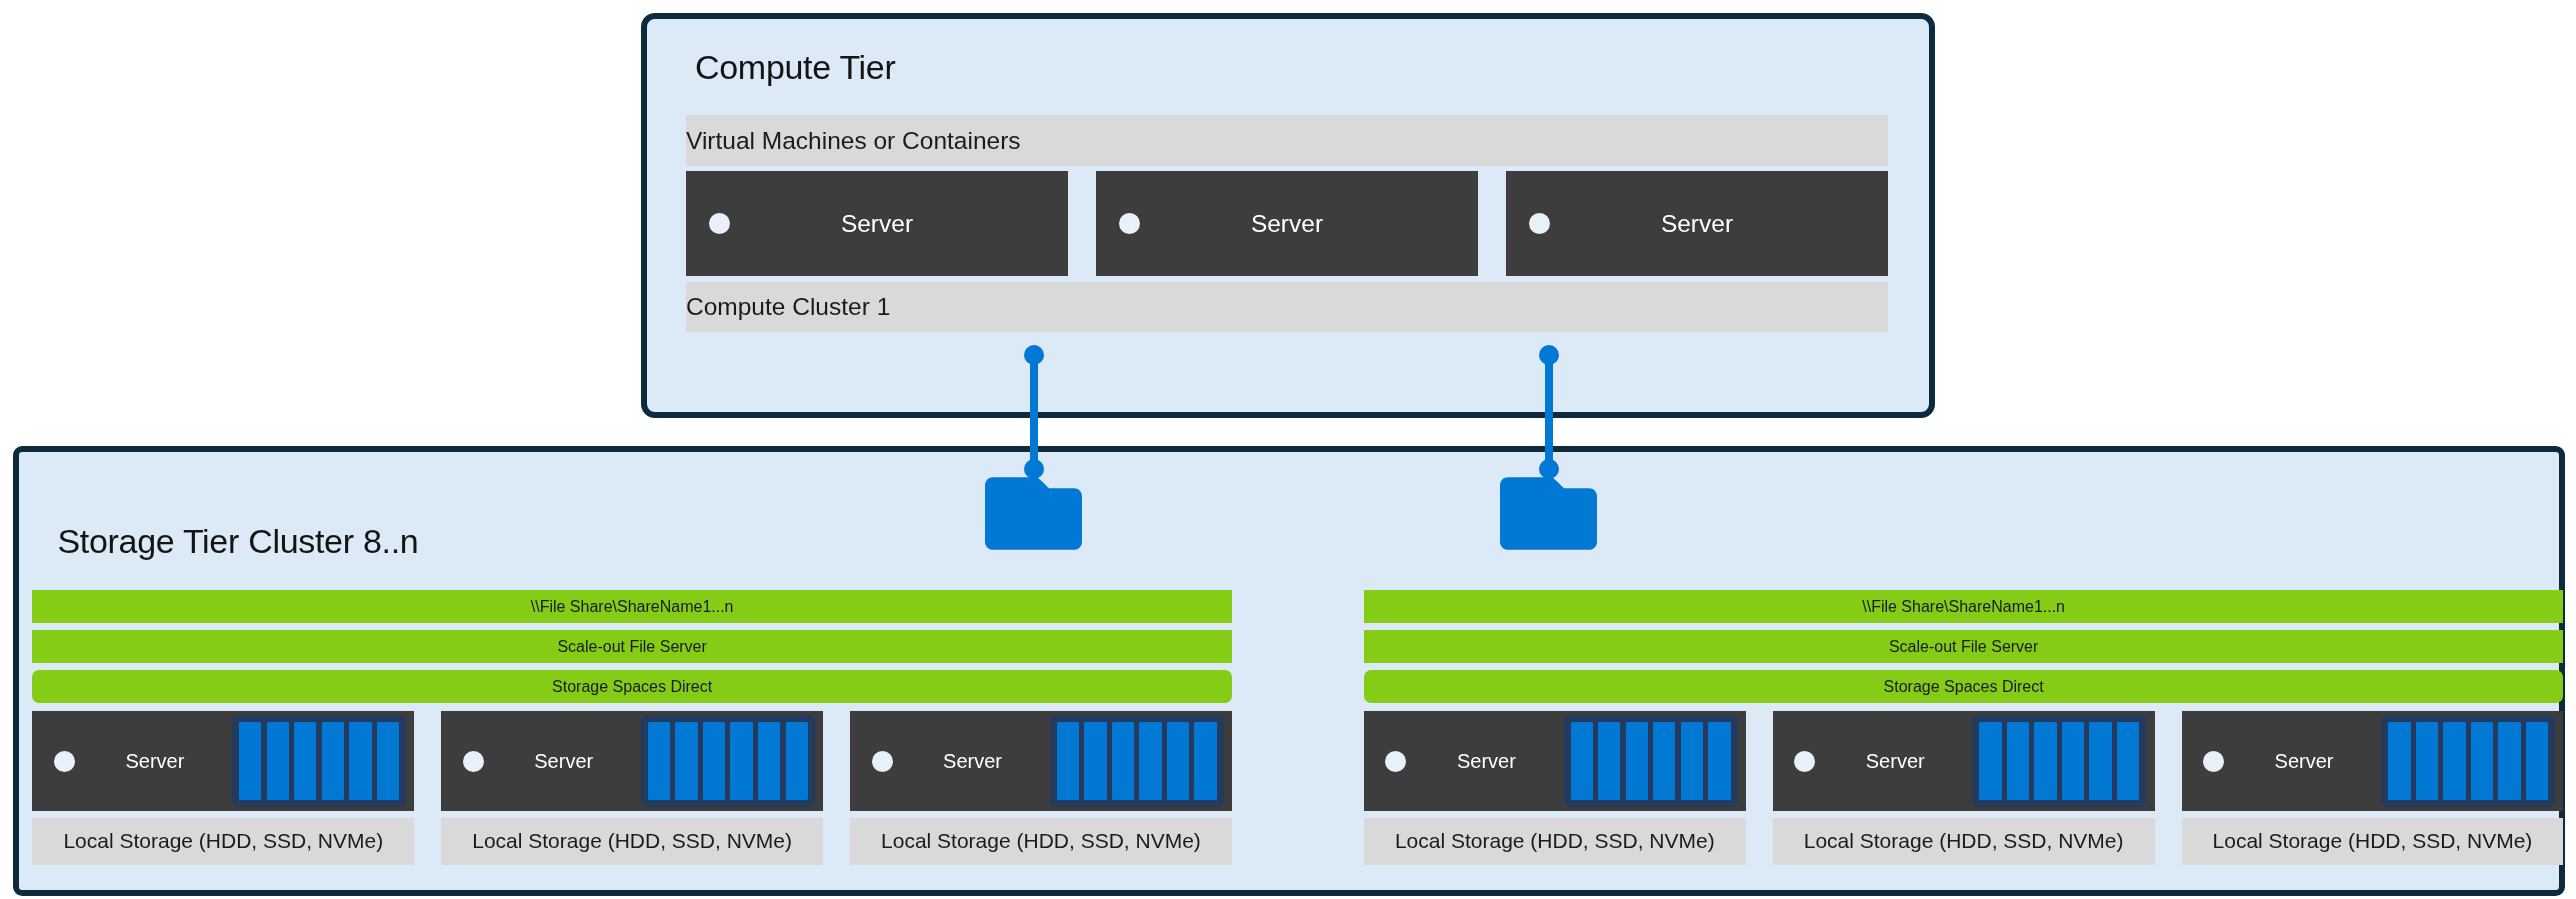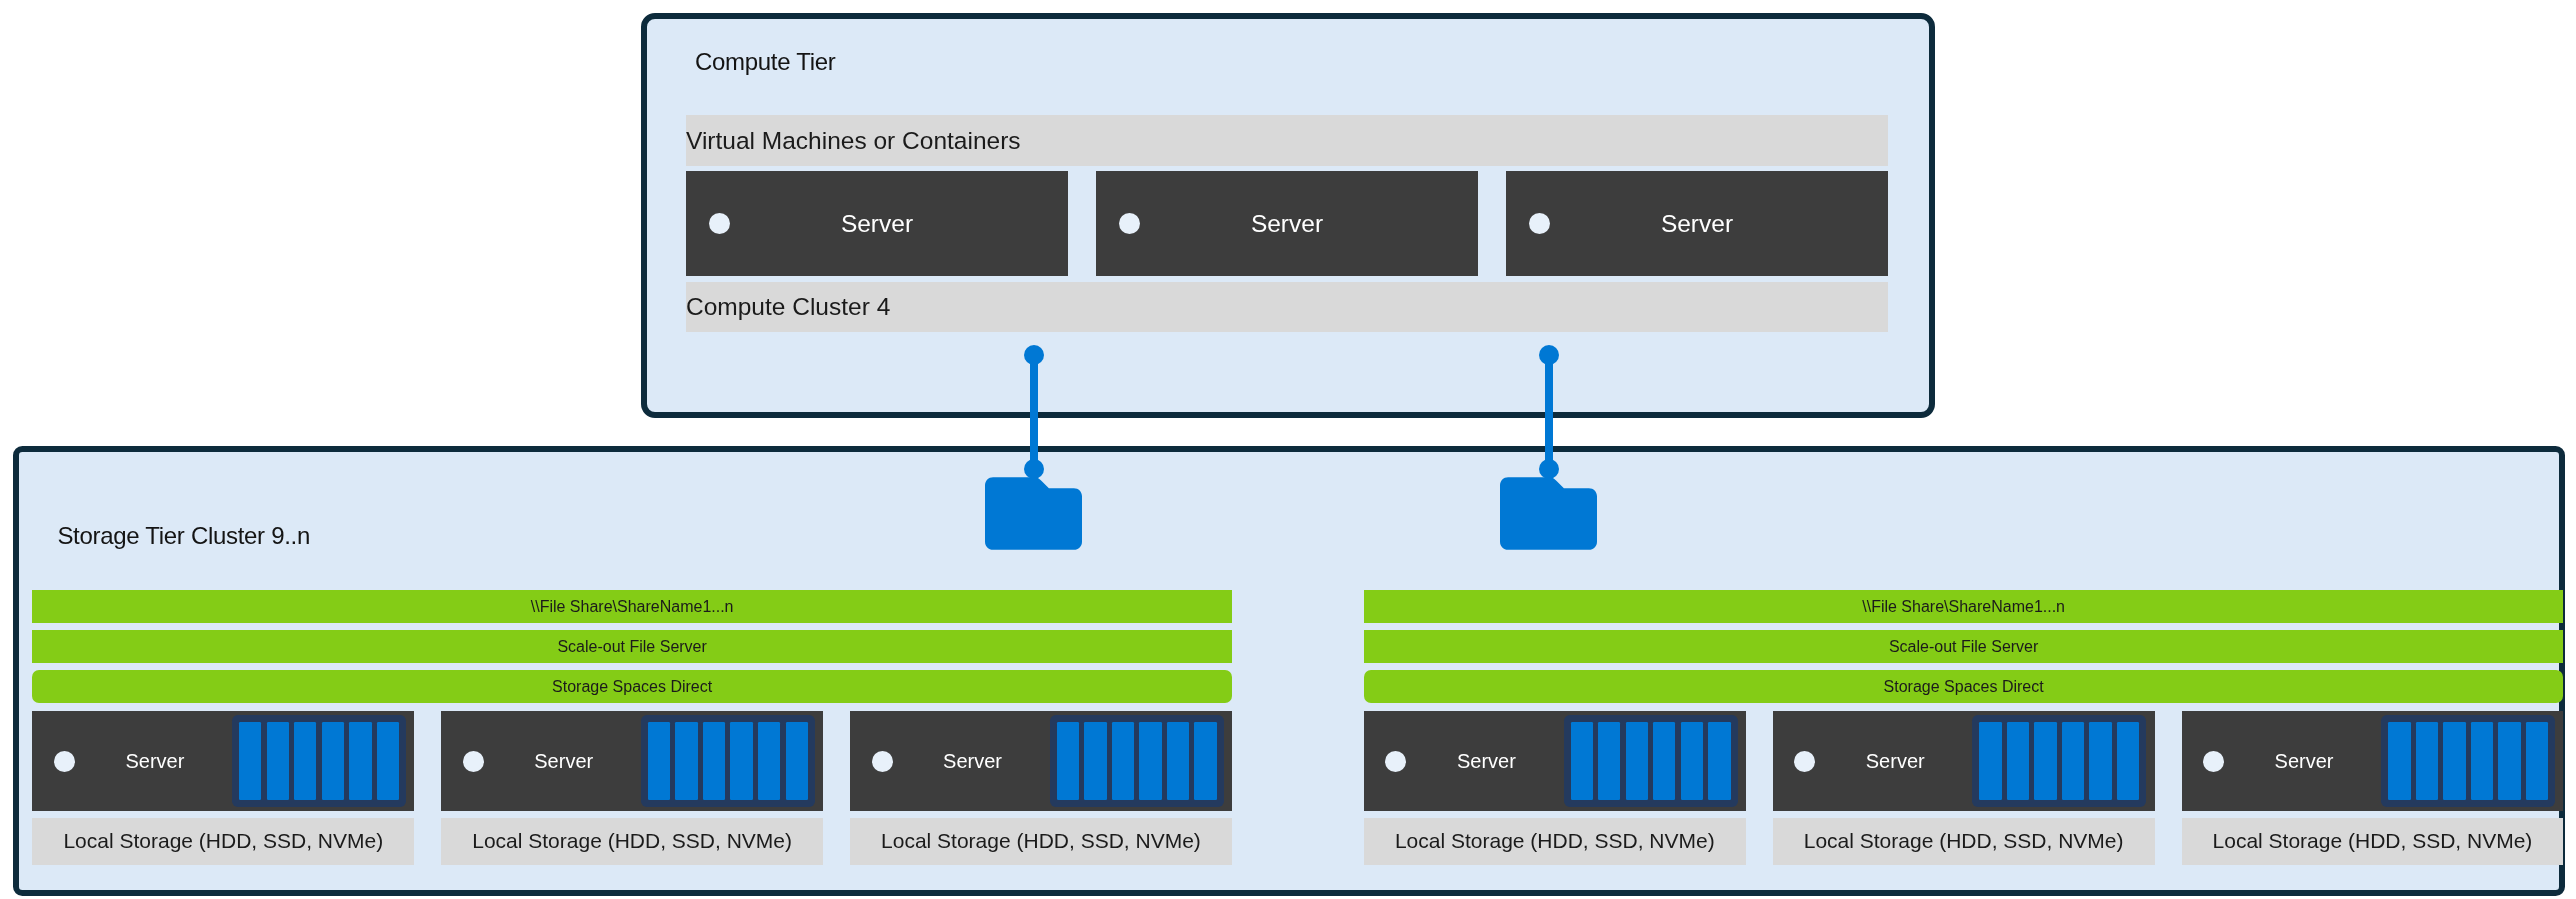--- a/index.html
+++ b/index.html
@@ -15,21 +15,21 @@
   .tier{
     position:absolute;
     background:#DCE9F7;
     border:6.4px solid #0D2B3C;
     box-sizing:border-box;
   }
   .tier.compute{left:641px;top:13.4px;width:1294px;height:405px;border-radius:14px;}
   .tier.storage{left:13.4px;top:446px;width:2552px;height:450px;border-radius:9.3px;}
   .tier-title{
     position:absolute;
-    font-size:24px;line-height:1.1;font-weight:400;
+    font-size:34px;line-height:1.1;font-weight:400;
     letter-spacing:-0.3px;color:#141414;margin:0;
   }
   .compute .tier-title{left:48px;top:30px;}
   .storage .tier-title{left:38px;top:71px;}
 
   
   .compute-content{position:absolute;left:39px;top:0;width:1202px;height:100%;}
   .bar{
     background:#D9D9D9;
     display:flex;align-items:center;
@@ -118,21 +118,21 @@
         <div class="server-box">
           <span class="dot"></span>
           <span class="srv-label">Server</span>
         </div>
         <div class="server-box">
           <span class="dot"></span>
           <span class="srv-label">Server</span>
         </div>
       </div>
       <div class="bar cluster-bar">
-        <span>Compute Cluster 4</span>
+        <span>Compute Cluster 1</span>
       </div>
     </div>
   </section>
 
   <div class="connector c1">
     <div class="c-line"></div>
     <div class="c-dot top"></div>
     <div class="c-dot bottom"></div>
     <div class="folder">
       <svg viewBox="0 0 167 125" xmlns="http://www.w3.org/2000/svg">
@@ -145,21 +145,21 @@
     <div class="c-dot top"></div>
     <div class="c-dot bottom"></div>
     <div class="folder">
       <svg viewBox="0 0 167 125" xmlns="http://www.w3.org/2000/svg">
         <path fill="#0078D4" d="M14 0 H84 C90 0 93 2 97 6 L110 19 H153 C161 19 167 25 167 33 V111 C167 119 161 125 153 125 H14 C6 125 0 119 0 111 V14 C0 6 6 0 14 0 Z"></path>
       </svg>
     </div>
   </div>
 
   <section class="tier storage">
-    <h2 class="tier-title">Storage Tier Cluster 9..n</h2>
+    <h2 class="tier-title">Storage Tier Cluster 8..n</h2>
 
     <div class="clusters">
 
       <div class="cluster">
         <div class="sbar">\\File Share\ShareName1...n</div>
         <div class="sbar">Scale-out File Server</div>
         <div class="sbar last">Storage Spaces Direct</div>
         <div class="storage-server-row">
           <div class="s-server">
             <span class="dot"></span>

